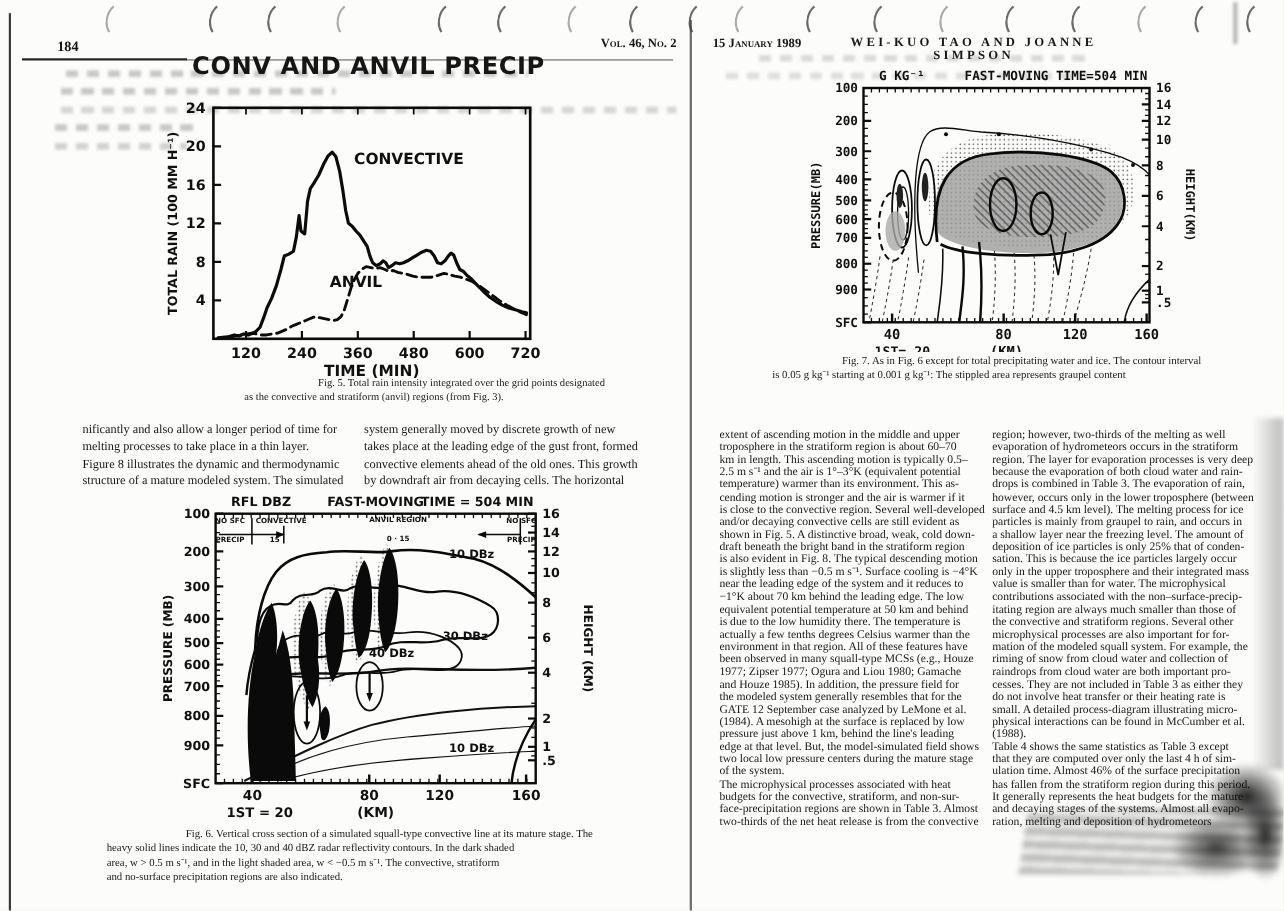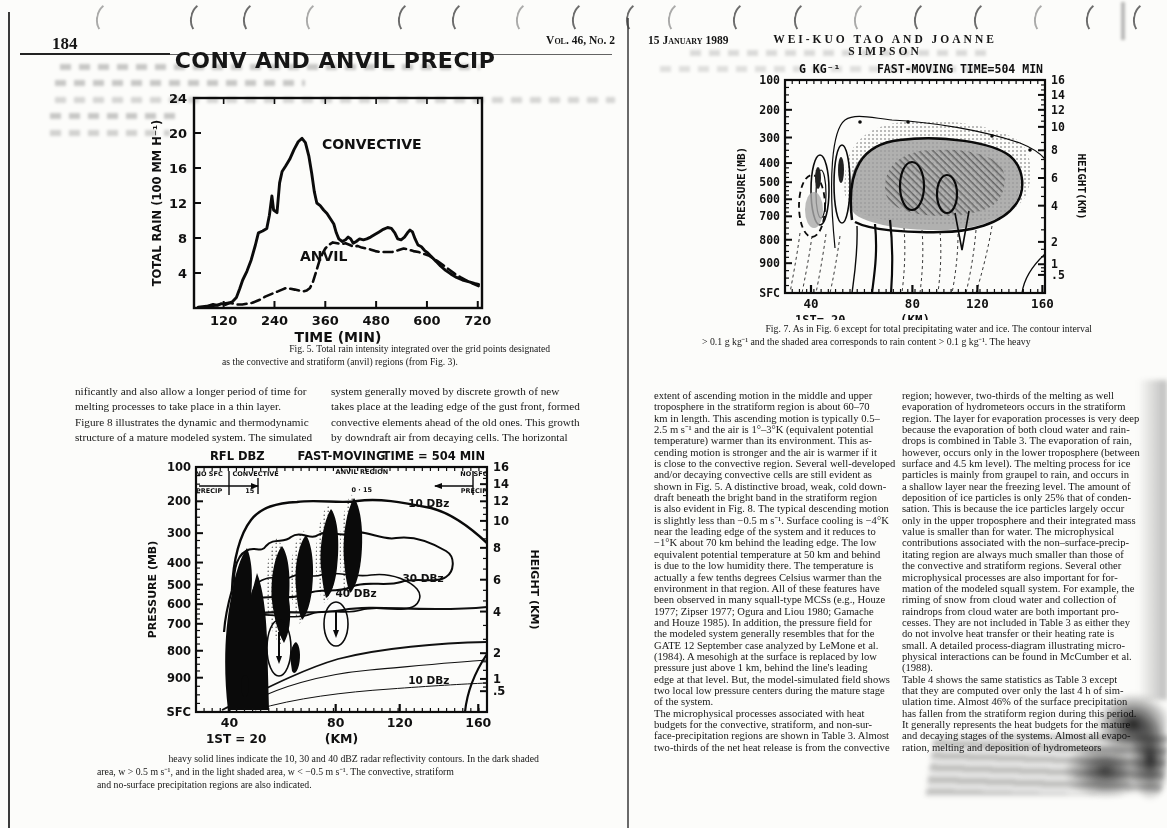--- a/index.html
+++ b/index.html
@@ -5,21 +5,21 @@
   html,body{margin:0;padding:0;background:#e8e8e4;}
   #page{position:relative;width:1167px;height:828px;background:#fcfcfa;overflow:hidden;
         font-family:"Liberation Serif",serif;color:#161616;}
   .abs{position:absolute;}
   .vline{position:absolute;width:1.5px;background:#3a3a3a;}
   .hrule{position:absolute;background:#222;}
   .arc{position:absolute;width:24px;height:30px;border:2px solid transparent;
        border-left:2.6px solid rgba(40,40,40,.85);border-radius:50%;transform:rotate(10deg);}
   .smallcaps{font-variant:small-caps;text-align:center;}
   .runhead{font-family:"Liberation Serif",serif;font-weight:bold;font-size:11.5px;letter-spacing:3px;}
-  .pagenum{font-size:17px;font-weight:bold;}
+  .pagenum{font-size:13px;font-weight:bold;}
   .bigtitle{font-family:"DejaVu Sans",sans-serif;font-weight:bold;font-size:22px;letter-spacing:.5px;text-align:center;}
   .bodycol{font-size:11.2px;line-height:15.3px;text-align:justify;}
   .bodycol2{font-size:10.6px;line-height:11.35px;text-align:justify;}
   .bodycol .ln,.bodycol2 .ln{white-space:nowrap;}
   .cap{font-size:9.8px;line-height:13px;}
   .cap .ln:first-child{text-indent:12px;text-align:right;}
   .capcenter{text-align:center;}
   .capcenter .ln:first-child{text-indent:0;}
   .bleed{position:absolute;height:6px;filter:blur(1.6px);opacity:.55;
          background:repeating-linear-gradient(90deg,rgba(60,60,60,.5) 0 11px,transparent 11px 19px);}
@@ -360,20 +360,21 @@
       <text x="114.095" y="46.724999999999994" text-anchor="middle" font-size="6.5" class="ft">PRECIP</text>
       <text x="160.655" y="29.575000000000003" text-anchor="middle" font-size="6.5" class="ft">CONVECTIVE</text>
       <text x="154.835" y="46.724999999999994" text-anchor="middle" font-size="6.5" class="ft">15</text>
       <text x="266.87" y="28.35" text-anchor="middle" font-size="6.5" class="ft">ANVIL REGION</text>
       <text x="266.87" y="45.5" text-anchor="middle" font-size="6.5" class="ft">0 · 15</text>
       <text x="378.905" y="29.575000000000003" text-anchor="middle" font-size="6.5" class="ft">NO SFC</text>
       <text x="378.905" y="46.724999999999994" text-anchor="middle" font-size="6.5" class="ft">PRECIP</text>
     </svg>
 
   <div class="abs cap" style="left:97px;top:752px;width:442px;">
+      <div class="ln">Fig. 6. Vertical cross section of a simulated squall-type convective line at its mature stage. The</div>
       <div class="ln">heavy solid lines indicate the 10, 30 and 40 dBZ radar reflectivity contours. In the dark shaded</div>
       <div class="ln">area, w &gt; 0.5 m s⁻¹, and in the light shaded area, w &lt; −0.5 m s⁻¹. The convective, stratiform</div>
       <div class="ln">and no-surface precipitation regions are also indicated.</div>
     </div>
 
   <div class="abs smallcaps" style="left:648px;top:34px;font-size:11.5px;font-weight:bold;">15 January 1989</div>
   <div class="abs runhead" style="left:740px;top:33px;width:290px;text-align:center;">WEI-KUO TAO AND JOANNE SIMPSON</div>
 
   <div class="bleed" style="left:690px;top:50px;width:300px;opacity:.35;"></div>
   <div class="bleed" style="left:660px;top:66px;width:330px;opacity:.3;"></div>
@@ -602,21 +603,21 @@
       <text x="215" y="15" text-anchor="middle" font-size="11.5" class="fm">FAST-MOVING</text>
       <text x="343" y="15" text-anchor="end" font-size="11.5" class="fm">TIME=504 MIN</text>
       <text x="45" y="128.5" text-anchor="middle" font-size="11" class="fm" transform="rotate(-90 45 128.5)">PRESSURE(MB)</text>
       <text x="378" y="128.5" text-anchor="middle" font-size="11" class="fm" transform="rotate(90 378 128.5)">HEIGHT(KM)</text>
       <text x="215" y="266" text-anchor="middle" font-size="12.5" class="fm">(KM)</text>
       <text x="95" y="266" font-size="12" class="fm">1ST=  20</text>
     </svg>
 
   <div class="abs cap" style="left:702px;top:322px;width:390px;">
       <div class="ln">Fig. 7. As in Fig. 6 except for total precipitating water and ice. The contour interval</div>
-      <div class="ln">&gt; 0.1 g kg⁻¹ and the shaded area corresponds to rain content &gt; 0.1 g kg⁻¹. The heavy</div>
+      <div class="ln">is 0.05 g kg⁻¹ starting at 0.001 g kg⁻¹: The stippled area represents graupel content</div>
     </div>
 
   <div class="abs bodycol2" style="left:654px;top:390px;width:248px;">
       <div class="ln">extent of ascending motion in the middle and upper</div>
       <div class="ln">troposphere in the stratiform region is about 60–70</div>
       <div class="ln">km in length. This ascending motion is typically 0.5–</div>
       <div class="ln">2.5 m s⁻¹ and the air is 1°–3°K (equivalent potential</div>
       <div class="ln">temperature) warmer than its environment. This as-</div>
       <div class="ln">cending motion is stronger and the air is warmer if it</div>
       <div class="ln">is close to the convective region. Several well-developed</div>

